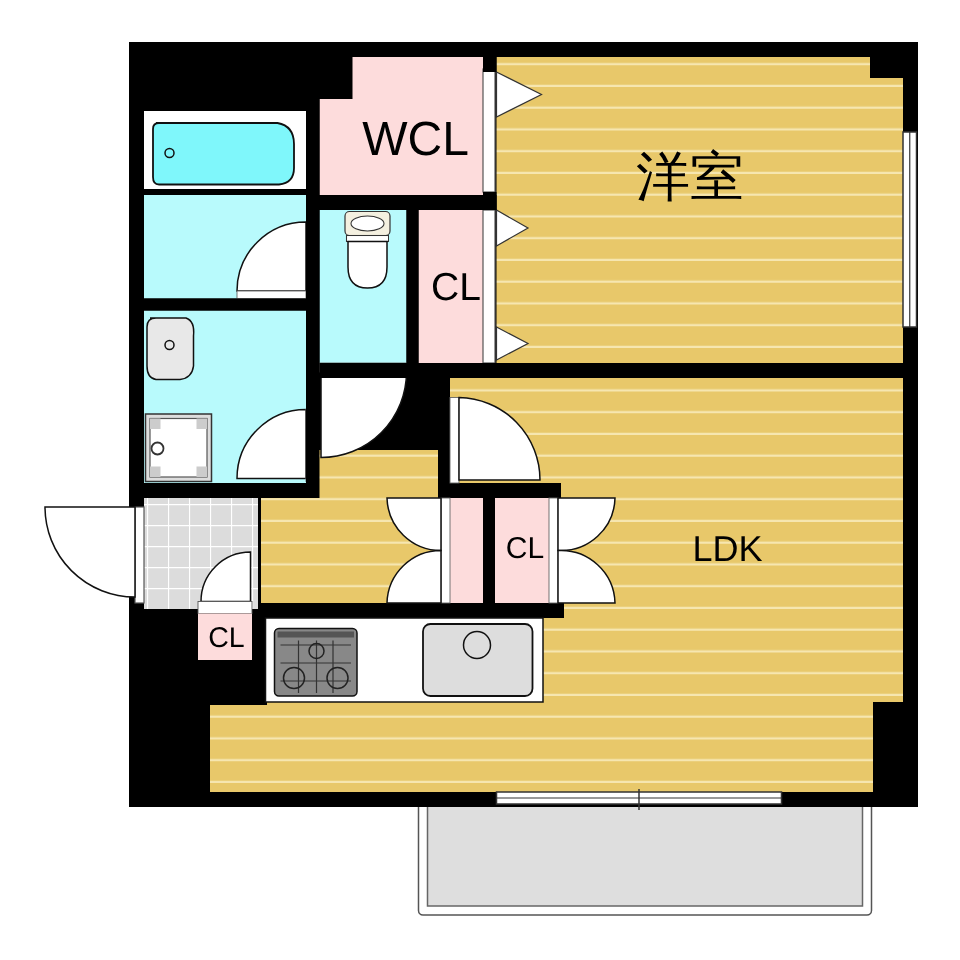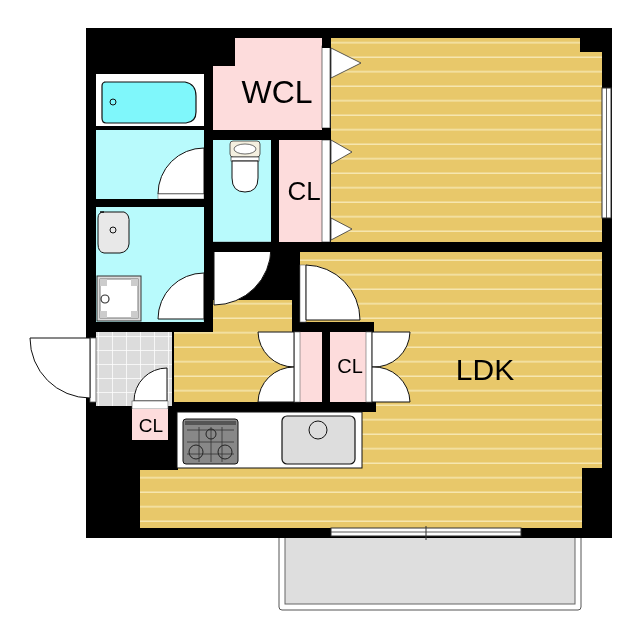--- a/index.html
+++ b/index.html
@@ -4,21 +4,21 @@
 <style>
   html,body{margin:0;padding:0;background:#ffffff;}
   body{width:640px;height:640px;position:relative;overflow:hidden;font-family:"Liberation Sans","DejaVu Sans",sans-serif;}
   #plan{position:absolute;left:0;top:0;width:640px;height:640px;}
   .label{position:absolute;color:#000;text-align:center;line-height:1;}
   .lbl-wcl{left:222px;top:76px;width:110px;font-size:32px;}
   .lbl-cl1{left:278px;top:178px;width:52px;font-size:26px;}
   .lbl-yoshitsu{left:390px;top:98px;width:140px;font-size:36px;line-height:40px;}
   .lbl-cl2{left:330px;top:356px;width:40px;font-size:20px;}
   .lbl-cl3{left:132px;top:416px;width:38px;font-size:19px;}
-  .lbl-ldk{left:430px;top:355px;width:110px;font-size:30px;}
+  .lbl-ldk{left:430px;top:355px;width:110px;font-size:24px;}
 </style>
 </head>
 <body>
 
 <svg id="plan" viewBox="0 0 640 640" xmlns="http://www.w3.org/2000/svg">
   <defs>
     <pattern id="wood" x="0" y="0" width="20" height="14.5" patternUnits="userSpaceOnUse">
       <rect width="20" height="14.5" fill="#e8c86a"></rect>
       <rect y="13" width="20" height="1.5" fill="#f6e6b0"></rect>
     </pattern>
@@ -168,16 +168,17 @@
   <g>
     <rect x="331" y="528" width="190" height="8" fill="#fff" stroke="#333" stroke-width="1"></rect>
     <line x1="331" y1="532" x2="521" y2="532" stroke="#333" stroke-width="0.8"></line>
     <line x1="426" y1="526" x2="426" y2="540" stroke="#333" stroke-width="1"></line>
   </g>
 </svg>
 
 <div class="label lbl-wcl">WCL</div>
 <div class="label lbl-cl1">CL</div>
 <div class="label lbl-yoshitsu">
+  <div>洋室</div>
 </div>
 <div class="label lbl-cl2">CL</div>
 <div class="label lbl-cl3">CL</div>
 <div class="label lbl-ldk">LDK</div>
 
 </body></html>

